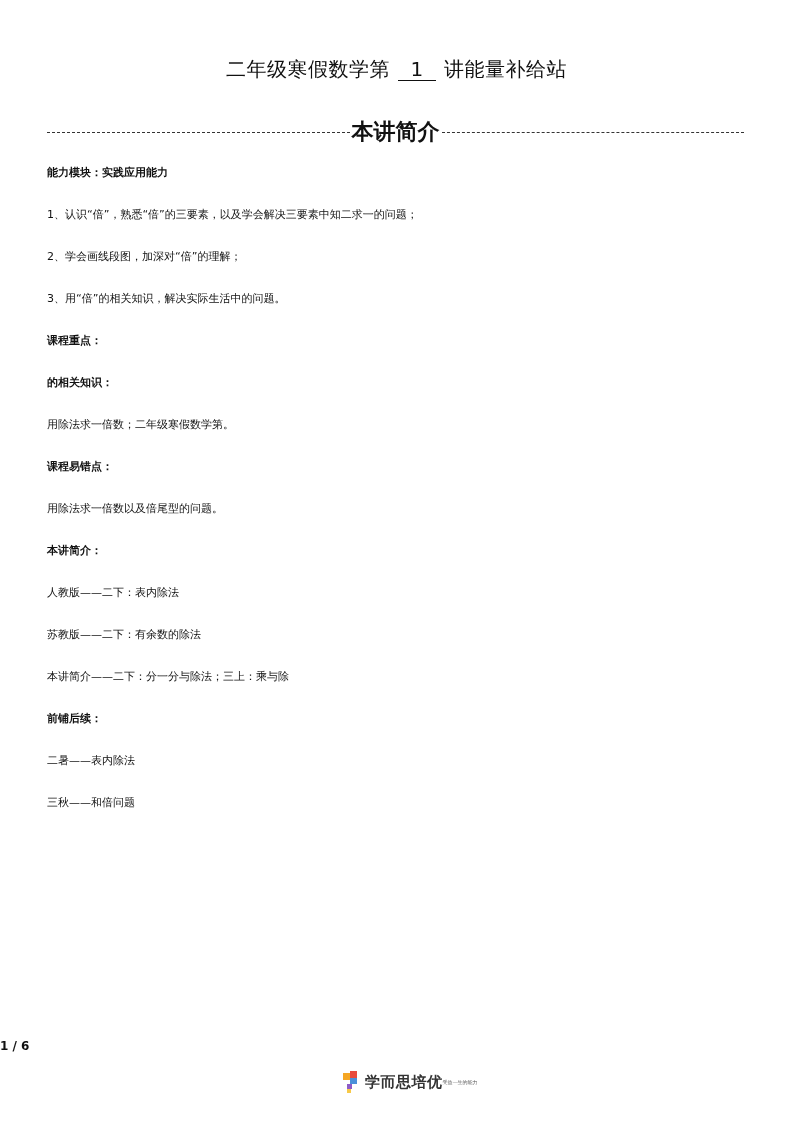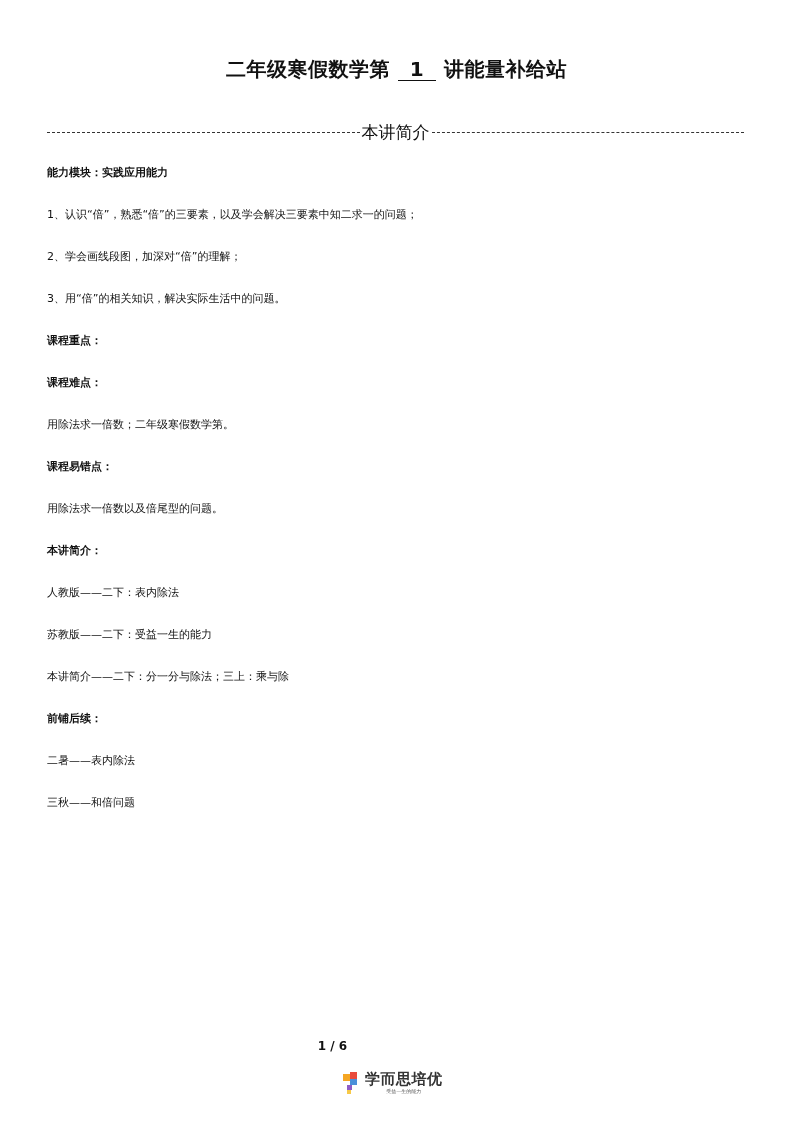--- a/index.html
+++ b/index.html
@@ -1,34 +1,34 @@
 <!DOCTYPE html>
 <html><head>
 <meta charset="utf-8">
 <style>
   html, body { margin: 0; padding: 0; background: #ffffff; }
   body { width: 793px; height: 1122px; position: relative; overflow: hidden;
          font-family: "DejaVu Sans", "Liberation Sans", sans-serif; color: #111; }
   .title { position: absolute; top: 56px; left: 0; width: 793px; text-align: center;
-           font-size: 20px; font-weight: bold; letter-spacing: 0.5px; }
+           font-size: 20px; font-weight: normal; letter-spacing: 0.5px; }
   .title .blank { display: inline-block; min-width: 34px; border-bottom: 1.5px solid #111;
                   text-align: center; margin: 0 8px; padding: 0 2px; line-height: 22px; }
   .section-header { position: absolute; top: 120px; left: 47px; width: 697px; height: 24px;
                     display: flex; align-items: center; }
   .section-header .dash { flex: 1; height: 0; border-top: 1px dashed #333; }
-  .section-header .label { font-size: 17px; font-weight: normal; padding: 0 2px; }
+  .section-header .label { font-size: 22px; font-weight: bold; padding: 0 2px; }
   .content { position: absolute; top: 163px; left: 47px; width: 700px; }
   .line { font-size: 11px; height: 42px; line-height: 20px; white-space: nowrap; }
   .line.bold { font-weight: bold; }
-  .page-num { position: absolute; top: 1039px; left: 0; width: 665px; text-align: center;
+  .page-num { position: absolute; top: 1039px; left: 0; width: 665px; 
               font-size: 12px; font-weight: bold; }
   .logo { position: absolute; top: 1071px; left: 343px; display: flex; align-items: center; }
   .logo-mark { width: 18px; height: 22px; position: relative; margin-right: 4px; }
   .logo-mark span { position: absolute; display: block; }
-  .logo-text { display: flex; flex-direction: column; align-items: center; }
+  .logo-text { display: flex; flex-direction: row; align-items: center; }
   .logo-name { font-size: 15px; font-weight: bold; color: #333; letter-spacing: 0.5px; line-height: 17px; }
   .logo-tag { font-size: 5px; color: #555; line-height: 7px; }
 </style>
 </head>
 <body>
 
 <div class="title">
   <span>二年级寒假数学第</span><span class="blank">1</span><span>讲能量补给站</span>
 </div>
 
@@ -37,27 +37,27 @@
   <div class="label">本讲简介</div>
   <div class="dash"></div>
 </div>
 
 <div class="content">
   <div class="line bold">能力模块：实践应用能力</div>
   <div class="line">1、认识“倍”，熟悉“倍”的三要素，以及学会解决三要素中知二求一的问题；</div>
   <div class="line">2、学会画线段图，加深对“倍”的理解；</div>
   <div class="line">3、用“倍”的相关知识，解决实际生活中的问题。</div>
   <div class="line bold">课程重点：</div>
-  <div class="line bold">课程难点：</div>
+  <div class="line bold">的相关知识：</div>
   <div class="line">用除法求一倍数；二年级寒假数学第。</div>
   <div class="line bold">课程易错点：</div>
   <div class="line">用除法求一倍数以及倍尾型的问题。</div>
   <div class="line bold">本讲简介：</div>
   <div class="line">人教版——二下：表内除法</div>
-  <div class="line">苏教版——二下：受益一生的能力</div>
+  <div class="line">苏教版——二下：有余数的除法</div>
   <div class="line">本讲简介——二下：分一分与除法；三上：乘与除</div>
   <div class="line bold">前铺后续：</div>
   <div class="line">二暑——表内除法</div>
   <div class="line">三秋——和倍问题</div>
 </div>
 
 <div class="page-num">1 / 6</div>
 
 <div class="logo">
   <div class="logo-mark">

